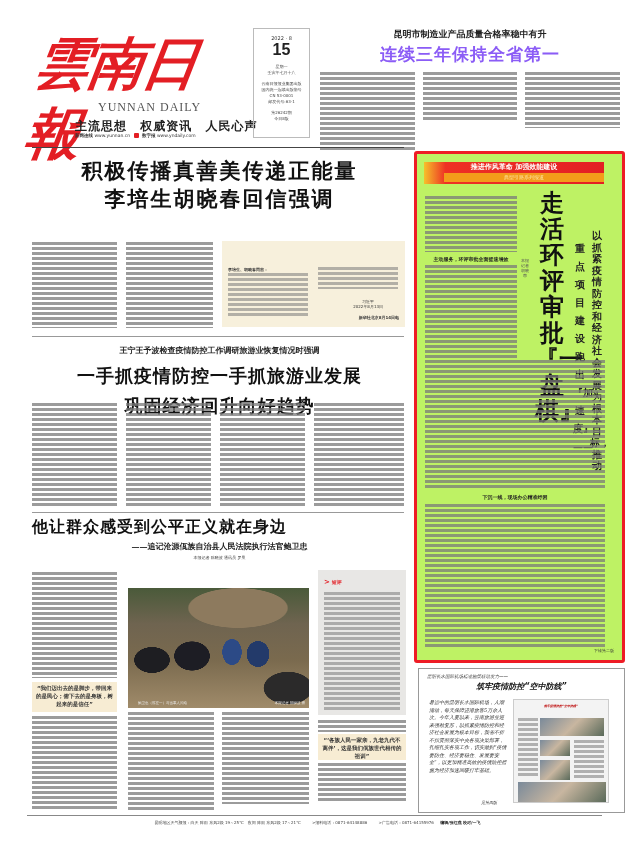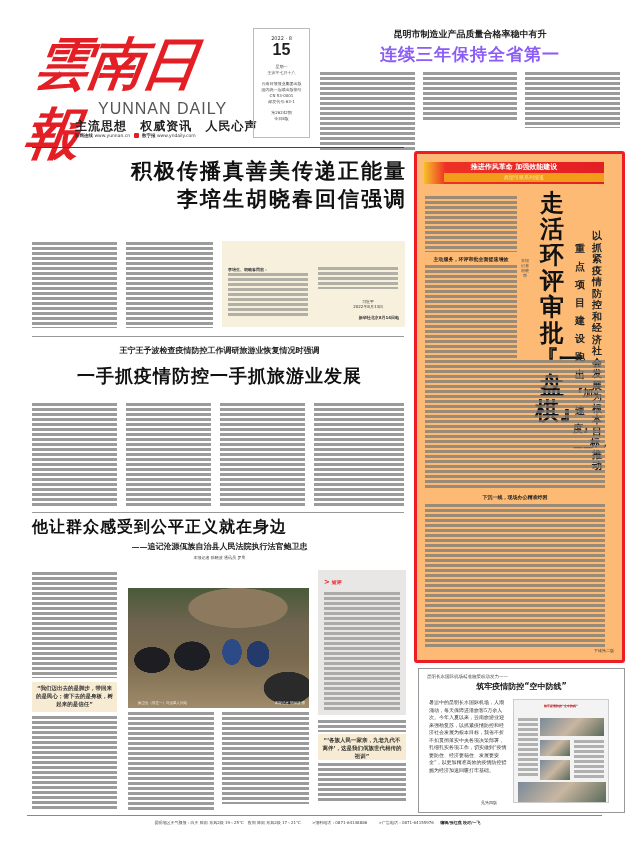--- a/index.html
+++ b/index.html
@@ -3,21 +3,21 @@
 <meta charset="utf-8">
 <style>
   * { box-sizing: border-box; margin: 0; padding: 0; }
   html, body { width: 631px; height: 850px; background: #ffffff; overflow: hidden; }
   body { position: relative; font-family: "DejaVu Sans", sans-serif; color: #1a1a1a; }
   .abs { position: absolute; }
 
   
   .logo { left: 30px; top: 28px; width: 215px; height: 90px; }
   .logo-cn { position: absolute; left: 0; top: 0; width: 215px; font-family: "DejaVu Serif", serif; font-size: 56px; font-weight: bold; font-style: italic; color: #e31e24; letter-spacing: -2px; line-height: 70px; transform: skewX(-8deg); }
-  .logo-en { position: absolute; left: 68px; top: 72px; font-family: Liberation Sans, sans-serif; font-size: 16px; color: #555; letter-spacing: 1px; }
+  .logo-en { position: absolute; left: 68px; top: 72px; font-family: Liberation Serif, serif; font-size: 12px; color: #555; letter-spacing: 1px; }
   .slogan { left: 75px; top: 118px; font-size: 12px; font-weight: bold; color: #222; letter-spacing: 1px; white-space: nowrap; }
   .slogan span { margin-right: 8px; }
   .weblinks { left: 75px; top: 133px; font-size: 4.5px; color: #333; white-space: nowrap; }
   .weblinks .red-dot { display: inline-block; width: 5px; height: 5px; background: #e31e24; border-radius: 1px; margin: 0 2px; vertical-align: middle; }
 
   .datebox { left: 253px; top: 28px; width: 57px; height: 110px; border: 1px solid #bbb; text-align: center; }
   .datebox .y { font-size: 5px; margin-top: 6px; color: #333; }
   .datebox .d { font-family: "Liberation Sans", sans-serif; font-size: 16px; font-weight: bold; line-height: 18px; color: #222; }
   .datebox .s { font-size: 4px; color: #444; line-height: 6px; }
   .datebox .gap { height: 5px; }
@@ -30,21 +30,21 @@
 
   
   .txt { background-image: repeating-linear-gradient(to bottom, #7a7a7a 0, #7a7a7a 2.6px, transparent 2.6px, transparent 5px); opacity: .75; }
   .txt.light { opacity: .55; }
 
   .rule-top { left: 32px; top: 147px; width: 372px; height: 1px; background: #444; }
 
   
   .lead { left: 32px; top: 156px; width: 375px; }
   .lead .kicker { text-align: center; font-family: "DejaVu Serif", serif; font-size: 11px; font-weight: bold; color: #222; }
-  .lead .head { text-align: right; font-size: 21px; font-weight: bold; color: #111; line-height: 25px; letter-spacing: 2px; margin-top: 3px; }
+  .lead .head { text-align: center; font-size: 21px; font-weight: bold; color: #111; line-height: 25px; letter-spacing: 2px; margin-top: 3px; }
 
   .letter { left: 222px; top: 241px; width: 183px; height: 86px; background: #f7f0dc; }
   .letter .t { text-align: center; font-family: "DejaVu Serif", serif; font-size: 10px; font-weight: bold; margin-top: 6px; letter-spacing: 6px; }
   .letter .salute { position: absolute; left: 6px; top: 26px; font-size: 4px; font-weight: bold; color: #333; }
   .letter .sig { position: absolute; right: 22px; top: 58px; font-size: 4px; color: #333; text-align: center; }
   .letter .dl { position: absolute; right: 6px; top: 74px; font-size: 4px; font-weight: bold; color: #333; }
 
   .rule-2 { left: 32px; top: 336px; width: 372px; height: 1px; background: #999; }
 
   
@@ -73,33 +73,33 @@
   .photo .cap { position: absolute; left: 10px; bottom: 3px; font-size: 3.5px; color: #eee; }
   .photo .credit { position: absolute; right: 4px; bottom: 3px; font-size: 3.5px; color: #eee; }
 
   .pull { background: #f7ecd3; font-size: 5.5px; font-weight: bold; color: #333; text-align: center; line-height: 8px; padding: 2px 3px; }
 
   .comment { left: 318px; top: 570px; width: 88px; height: 145px; background: #e8e7e5; }
   .comment .h { font-size: 5px; color: #e31e24; font-weight: bold; margin: 8px 0 0 6px; }
   .comment .h b { font-size: 7px; }
 
   
-  .redbox { left: 414px; top: 151px; width: 211px; height: 512px; border: 3px solid #ee1c25; border-radius: 3px; background: #fdba74; }
+  .redbox { left: 414px; top: 151px; width: 211px; height: 512px; border: 3px solid #ee1c25; border-radius: 3px; background: #bef264; }
   .banner { position: absolute; left: 7px; top: 8px; width: 180px; height: 22px; background: linear-gradient(to right, #f6c02a 0, #ee3124 12%, #e31e24 100%); text-align: center; }
   .banner .l1 { font-size: 7px; font-weight: bold; color: #fff; line-height: 11px; }
   .banner .l2 { font-size: 5px; color: #fde6a3; line-height: 9px; background: #f39c1a; margin: 0 0 0 20px; }
   .vhead { position: absolute; left: 118px; top: 36px; width: 34px; font-size: 24px; font-weight: bold; color: #111; line-height: 26px; text-align: center; }
   .vsub { position: absolute; left: 156px; top: 42px; width: 14px; font-family: "DejaVu Serif", serif; font-size: 10px; font-weight: bold; color: #222; line-height: 18px; text-align: center; margin-top: 44px; }
   .vsub2 { position: absolute; left: 173px; top: 76px; width: 14px; font-family: "DejaVu Serif", serif; font-size: 10px; font-weight: bold; color: #222; line-height: 11.5px; text-align: center; }
   .vby { position: absolute; left: 104px; top: 104px; width: 8px; font-size: 4px; color: #555; line-height: 5px; text-align: center; }
   .subhead { position: absolute; font-size: 5px; font-weight: bold; color: #222; text-align: center; }
   .cont { position: absolute; right: 8px; font-size: 4px; color: #333; }
 
   
-  .airbox { left: 418px; top: 668px; width: 207px; height: 145px; border: 1px solid #999; }
+  .airbox { left: 418px; top: 668px; width: 207px; height: 145px; border: 1px solid #999; font-style: italic; }
   .airbox .k { font-size: 4.5px; color: #444; margin: 5px 0 0 8px; }
   .airbox .h { font-size: 8px; font-weight: bold; color: #111; text-align: center; margin-top: 2px; }
   .airbox .body { position: absolute; left: 10px; top: 30px; width: 78px; font-family: "DejaVu Serif", serif; font-size: 5px; line-height: 7.5px; color: #333; }
   .airbox .edit { position: absolute; left: 62px; top: 131px; font-size: 4px; color: #333; }
   .airbox .thumb { position: absolute; left: 94px; top: 30px; width: 96px; height: 104px; border: 1px solid #ccc; background: #f3f3f3; }
   .thumb .tt { font-size: 3px; text-align: center; margin-top: 4px; color: #b00; font-weight: bold; }
   .thumb .p { position: absolute; background: linear-gradient(135deg, #7a8a9a, #c8b6a0 50%, #5a6a5a); }
 
   
   .rule-foot { left: 27px; top: 815px; width: 575px; height: 1px; background: #888; }
@@ -171,20 +171,21 @@
     <div>2022年8月13日</div>
   </div>
   <div class="dl">新华社北京8月14日电</div>
 </div>
 
 <div class="abs rule-2"></div>
 
 <div class="abs s2">
   <div class="kicker">王宁王予波检查疫情防控工作调研旅游业恢复情况时强调</div>
   <div class="head">一手抓疫情防控一手抓旅游业发展</div>
+  <div class="head">巩固经济回升向好趋势</div>
 </div>
 <div class="abs txt" style="left:32px;top:403px;width:85px;height:103px"></div>
 <div class="abs txt" style="left:126px;top:403px;width:85px;height:103px"></div>
 <div class="abs txt" style="left:220px;top:403px;width:85px;height:103px"></div>
 <div class="abs txt" style="left:314px;top:403px;width:90px;height:103px"></div>
 
 <div class="abs rule-3"></div>
 
 <div class="abs s3">
   <div class="head">他让群众感受到公平正义就在身边</div>

